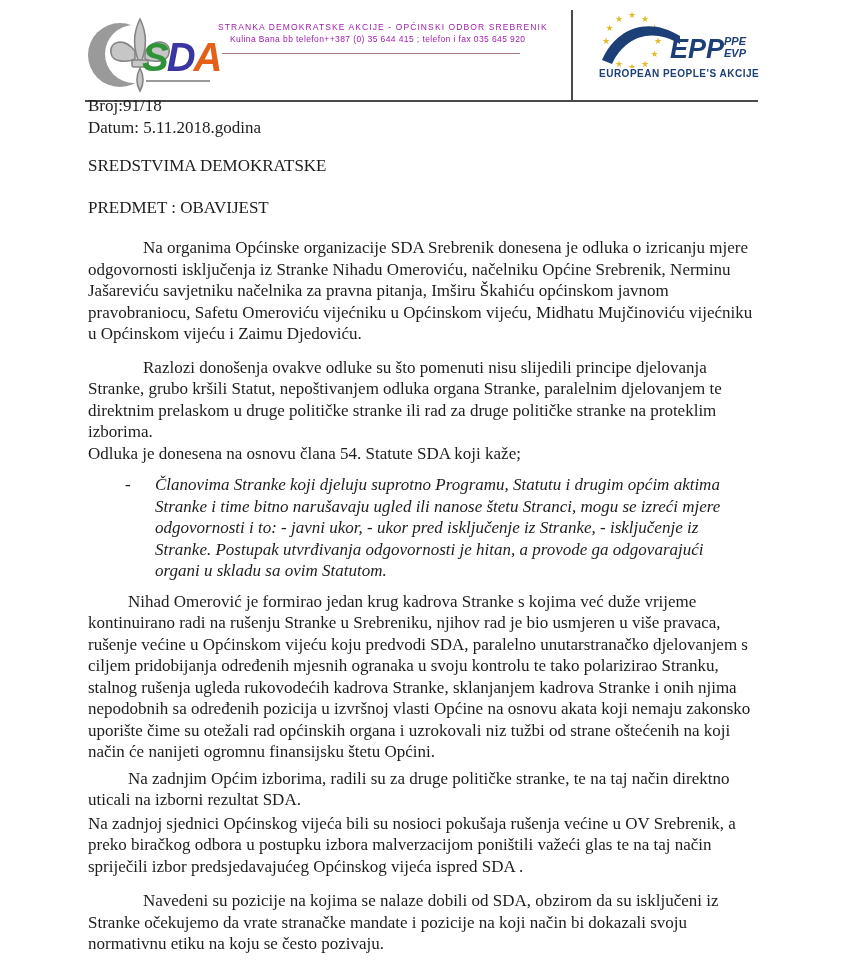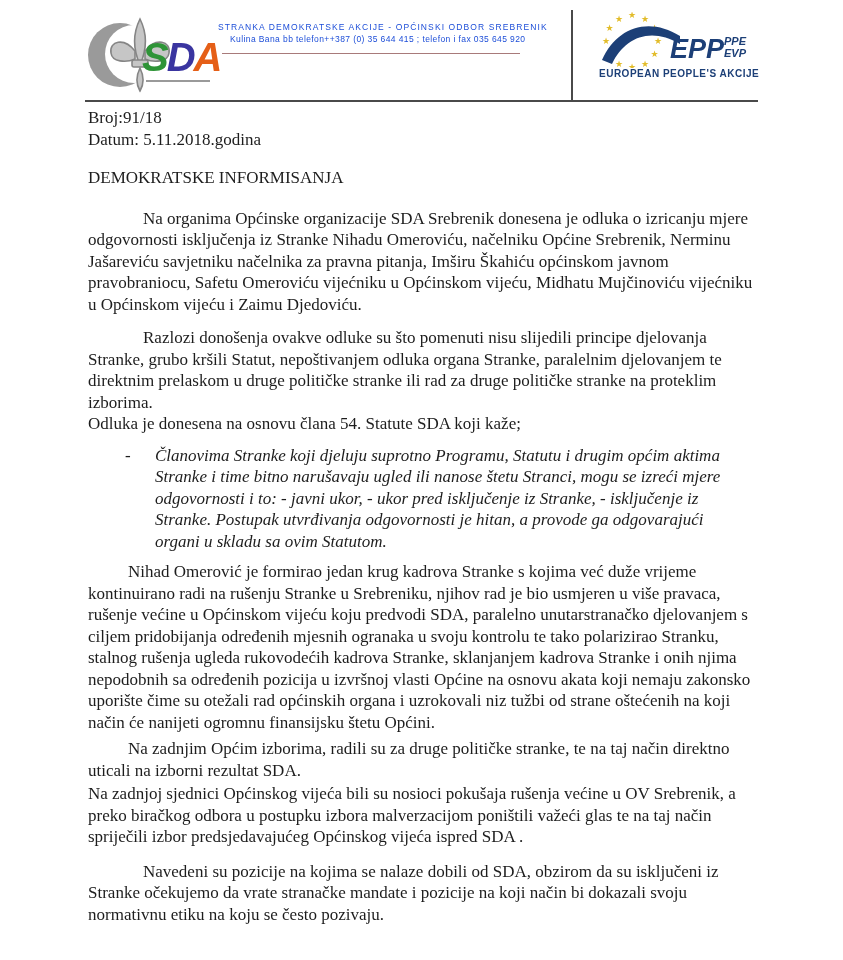--- a/index.html
+++ b/index.html
@@ -18,39 +18,39 @@
     position:absolute;left:54px;top:24px;
     font-family:"Liberation Sans", sans-serif;
     font-weight:bold;font-style:italic;font-size:40px;line-height:40px;letter-spacing:-2px;
     white-space:nowrap;
   }
   .sda-s{color:#2e9437;} .sda-d{color:#3a35a0;} .sda-a{color:#e55f17;}
   .sda-underline{position:absolute;left:58px;top:67px;width:64px;height:2px;background:#9a9a9a;}
 
   .sda-text{
     position:absolute;left:218px;top:21px;width:360px;
-    font-family:"Liberation Sans", sans-serif;color:#1d4ed8;
+    font-family:"Liberation Sans", sans-serif;color:#a21caf;
   }
   .sda-org{font-size:8.5px;letter-spacing:1.1px;line-height:12px;white-space:nowrap;}
   .sda-contact{font-size:8.5px;letter-spacing:0.4px;line-height:12px;white-space:nowrap;padding-left:12px;}
   .accent-line{position:absolute;left:222px;top:53px;width:298px;height:1px;background:#a87a7a;}
 
   .v-divider{position:absolute;left:571px;top:10px;width:2px;height:91px;background:#4a4a4a;}
   .header-rule{position:absolute;left:85px;top:100px;width:673px;height:2px;background:#4a4a4a;}
 
   .epp-logo{position:absolute;left:596px;top:12px;width:170px;height:72px;}
   .epp-caption{
     position:absolute;left:3px;top:56px;
     font-family:"Liberation Sans", sans-serif;font-weight:bold;font-size:10px;
     letter-spacing:0.5px;color:#1c3f77;white-space:nowrap;
   }
 
   
   .letter-body{
-    position:absolute;left:88px;top:102px;width:670px;
+    position:absolute;left:88px;top:90px;width:670px;
     font-size:17px;line-height:21.5px;
   }
   .line{margin:0;}
   .broj{margin-top:5px;}
   .recipient{margin-top:17px;}
   .subject{margin-top:20px;}
   .p1{margin-top:19px;text-indent:55px;}
   .p2{margin-top:12px;text-indent:55px;}
   .p2b{margin-top:0;}
   .quote{
@@ -120,21 +120,22 @@
           <text x="128" y="45" font-size="11">EVP</text>
         </g>
       </svg>
       <div class="epp-caption">EUROPEAN PEOPLE'S AKCIJE</div>
     </div>
   </div>
 
   <div class="letter-body">
     <p class="line broj">Broj:91/18</p>
     <p class="line datum">Datum: 5.11.2018.godina</p>
-    <p class="line recipient">DEMOKRATSKE INFORMISANJA</p>
+    <p class="line recipient">SREDSTVIMA DEMOKRATSKE</p>
+    <p class="line subject">PREDMET : OBAVIJEST</p>
 
     <p class="line p1">Na organima Općinske organizacije SDA Srebrenik donesena je odluka o izricanju mjere odgovornosti isključenja iz Stranke  Nihadu Omeroviću, načelniku Općine Srebrenik, Nerminu Jašareviću savjetniku načelnika za pravna pitanja, Imširu Škahiću općinskom javnom pravobraniocu, Safetu Omeroviću vijećniku u Općinskom vijeću, Midhatu Mujčinoviću vijećniku u Općinskom vijeću i Zaimu Djedoviću.</p>
     <p class="line p2">Razlozi donošenja ovakve odluke su što pomenuti nisu slijedili principe djelovanja Stranke, grubo kršili Statut, nepoštivanjem odluka organa Stranke, paralelnim djelovanjem te direktnim prelaskom u druge političke stranke ili rad za druge političke stranke na proteklim izborima.</p>
     <p class="line p2b">Odluka je donesena na osnovu člana 54. Statute SDA koji kaže;</p>
 
     <div class="line quote">
       <span class="quote-dash">-</span>
       <span>Članovima Stranke koji djeluju suprotno Programu, Statutu i drugim općim aktima Stranke i time bitno narušavaju ugled ili nanose štetu Stranci, mogu se izreći mjere odgovornosti i to: - javni ukor, - ukor pred isključenje iz Stranke, - isključenje iz Stranke. Postupak utvrđivanja odgovornosti je hitan, a provode ga odgovarajući organi u skladu sa ovim Statutom.</span>
     </div>
 

